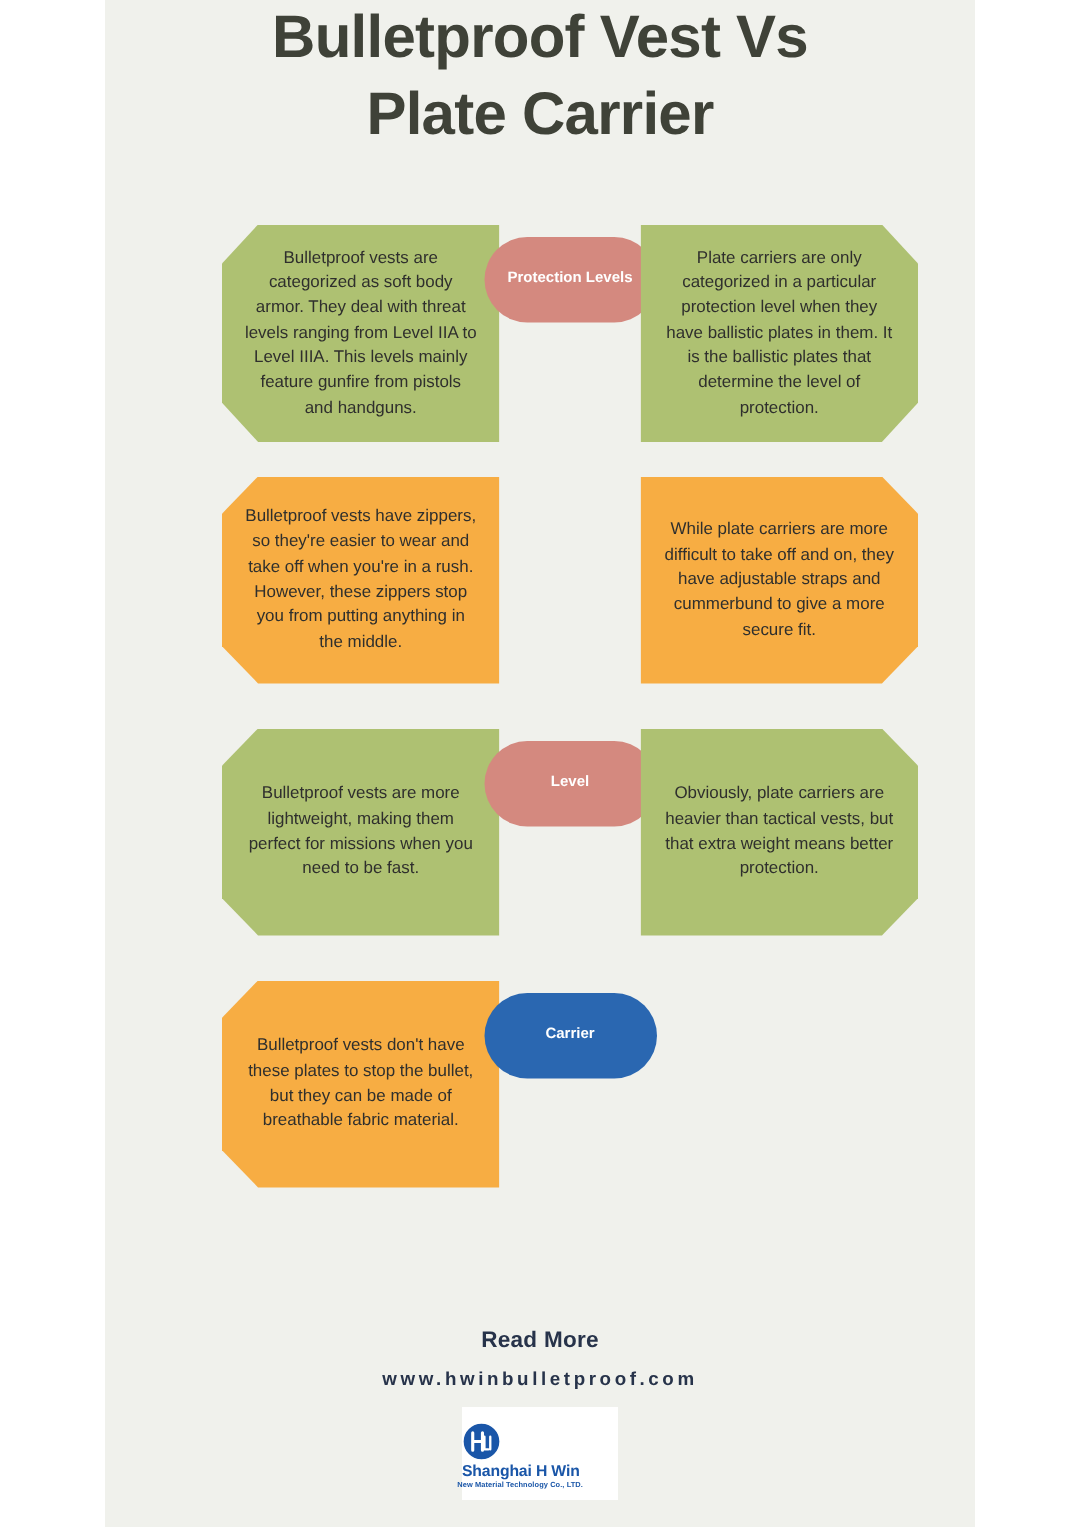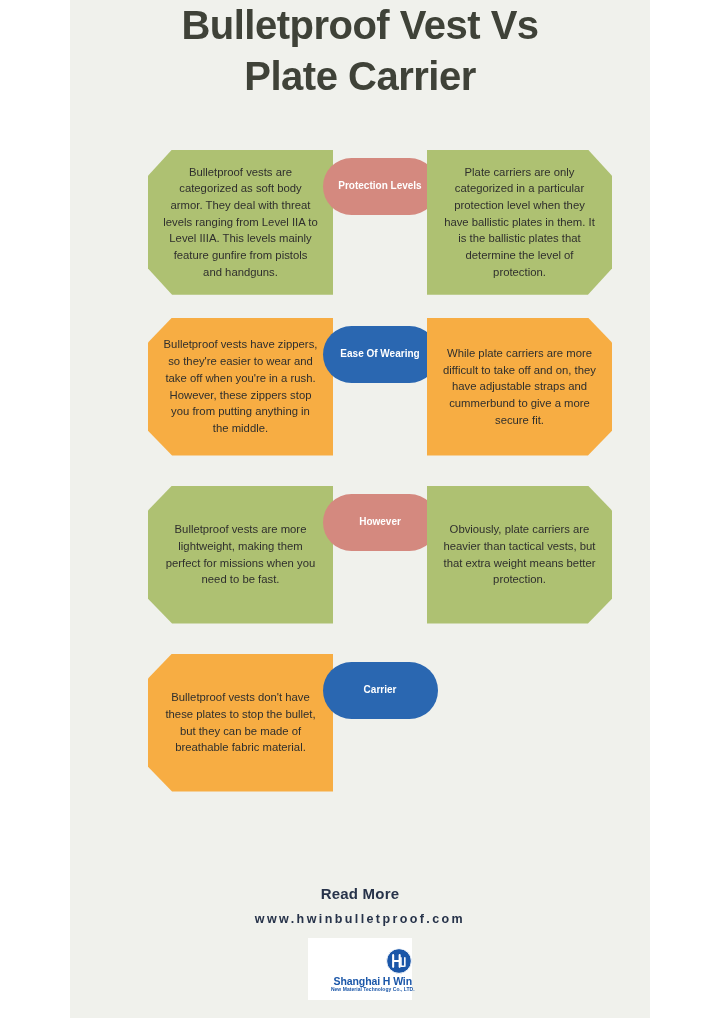--- a/index.html
+++ b/index.html
@@ -113,21 +113,21 @@
     color:#27334a;
     letter-spacing:2.4px;
   }
   .logo-box {
     margin:12px auto 0;
     width:104px;
     height:62px;
     background:#ffffff;
     display:flex;
     flex-direction:column;
-    align-items:flex-end;
+    align-items:flex-start;
     justify-content:center;
     padding-top:2px;
   }
   .logo-mark { width:26px; height:26px; display:block; }
   .logo-name {
     margin-top:1px;
     font-size:10.5px;
     font-weight:bold;
     color:#1a56a8;
     letter-spacing:-0.1px;
@@ -157,30 +157,27 @@
     <div class="row row-1">
       <div class="panel green panel-left">Bulletproof vests are categorized as soft body armor. They deal with threat levels ranging from Level IIA to Level IIIA. This levels mainly feature gunfire from pistols and handguns.</div>
       <div class="badge-wrap">
         <div class="badge rose">Protection Levels</div>
       </div>
       <div class="panel green panel-right">Plate carriers are only categorized in a particular protection level when they have ballistic plates in them. It is the ballistic plates that determine the level of protection.</div>
     </div>
 
     <div class="row row-2">
       <div class="panel orange panel-left">Bulletproof vests have zippers, so they're easier to wear and take off when you're in a rush. However, these zippers stop you from putting anything in the middle.</div>
-      <div class="badge-wrap">
-        <div class="badge blue">Ease Of Wearing</div>
-      </div>
       <div class="panel orange panel-right">While plate carriers are more difficult to take off and on, they have adjustable straps and cummerbund to give a more secure fit.</div>
     </div>
 
     <div class="row row-3">
       <div class="panel green panel-left">Bulletproof vests are more lightweight, making them perfect for missions when you need to be fast.</div>
       <div class="badge-wrap">
-        <div class="badge rose">However</div>
+        <div class="badge rose">Level</div>
       </div>
       <div class="panel green panel-right">Obviously, plate carriers are heavier than tactical vests, but that extra weight means better protection.</div>
     </div>
 
     <div class="row row-4">
       <div class="panel orange panel-left">Bulletproof vests don't have these plates to stop the bullet, but they can be made of breathable fabric material.</div>
       <div class="badge-wrap">
         <div class="badge blue">Carrier</div>
       </div>
     </div>

